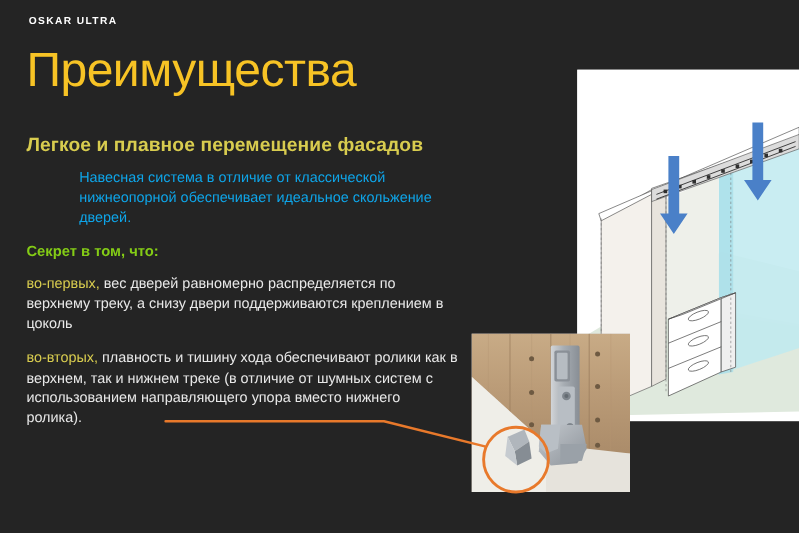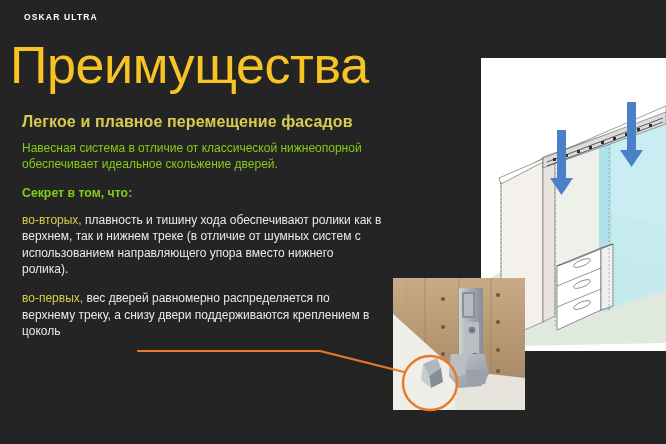--- a/index.html
+++ b/index.html
@@ -14,36 +14,36 @@
 
   
   .brand {
     position:absolute; left:24px; top:12px;
     color:#ffffff; font-size:8.5px; font-weight:bold;
     letter-spacing:1.15px;
   }
 
   
   .title {
-    position:absolute; left:10px; top:39px;
-    color:#f7c325; font-size:52px; font-weight:normal;
+    position:absolute; left:22px; top:39px;
+    color:#f7c325; font-size:40px; font-weight:normal;
     letter-spacing:-0.4px; line-height:1;
   }
 
   
   .col { position:absolute; left:22px; top:113px; width:360px; }
   .subhead {
     color:#d8cc4f; font-size:16px; font-weight:bold;
     letter-spacing:0.1px; margin-bottom:9px;
   }
   .para {
     color:#e8e8e8; font-size:12px; line-height:16.4px;
     margin-bottom:13px;
   }
-  .para.lead { color:#84cc16; }
+  .para.lead { color:#0ea5e9;margin-left:44px; }
   .secret { color:#84cc16; font-size:12.3px; font-weight:bold; margin-bottom:12px; }
   .accent { color:#d8cc4f; font-weight:normal; }
 
   
   .illus {
     position:absolute; left:481px; top:58px; width:185px; height:293px;
     background:#ffffff; overflow:hidden;
   }
   .illus svg { display:block; }
 
@@ -64,23 +64,23 @@
 
   <div class="brand">OSKAR ULTRA</div>
 
   <h1 class="title">Преимущества</h1>
 
   <div class="col">
     <div class="subhead">Легкое и плавное перемещение фасадов</div>
     <p class="para lead">Навесная система в отличие от классической нижнеопорной обеспечивает идеальное скольжение дверей.</p>
     <div class="secret">Секрет в том, что:</div>
 
+    <p class="para"><span class="accent">во-первых,</span><span> вес дверей равномерно распределяется по верхнему треку, а снизу двери поддерживаются креплением в цоколь</span></p>
+
     <p class="para"><span class="accent">во-вторых,</span><span> плавность и тишину хода обеспечивают ролики как в верхнем, так и нижнем треке (в отличие от шумных систем с использованием направляющего упора вместо нижнего ролика).</span></p>
-
-    <p class="para"><span class="accent">во-первых,</span><span> вес дверей равномерно распределяется по верхнему треку, а снизу двери поддерживаются креплением в цоколь</span></p>
   </div>
 
   <div class="illus">
     <svg width="185" height="293" viewBox="0 0 185 293">
       <rect x="0" y="0" width="185" height="293" fill="#ffffff"></rect>
 
       <polygon points="-10,232 60,190 185,212 185,285 35,288" fill="#dfe9dd"></polygon>
       <polygon points="58,186 120,152 185,168 185,214 60,196" fill="#e3ece1" opacity="0.8"></polygon>
 
       <polygon points="118,88 185,64 185,232 118,254" fill="#bfeaf0" opacity="0.85"></polygon>

